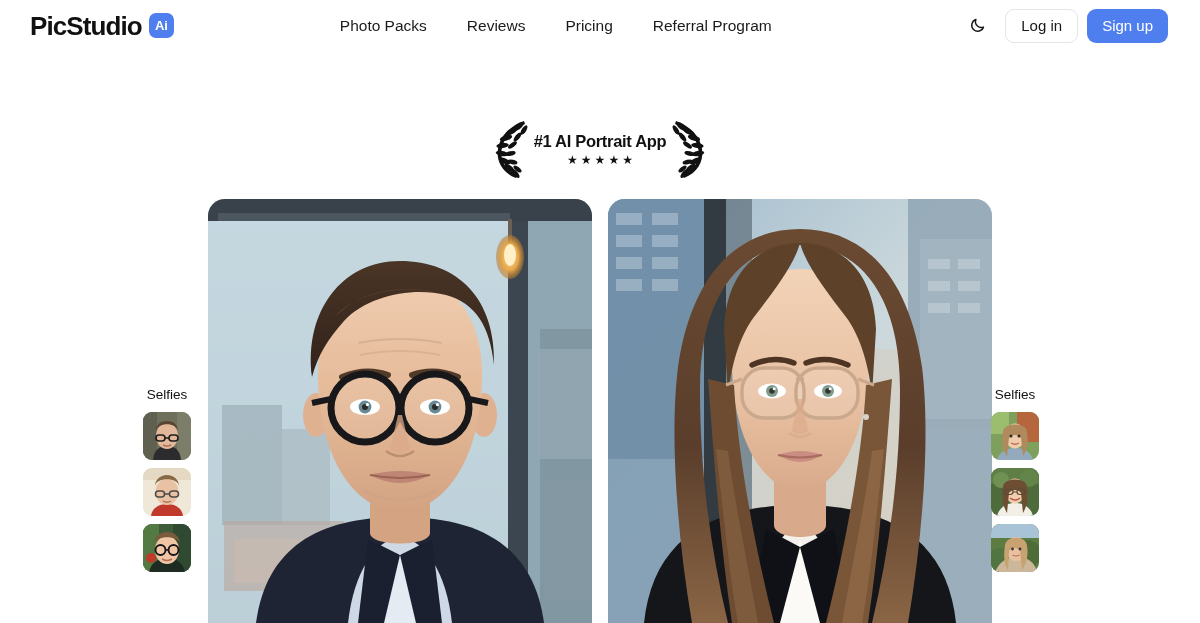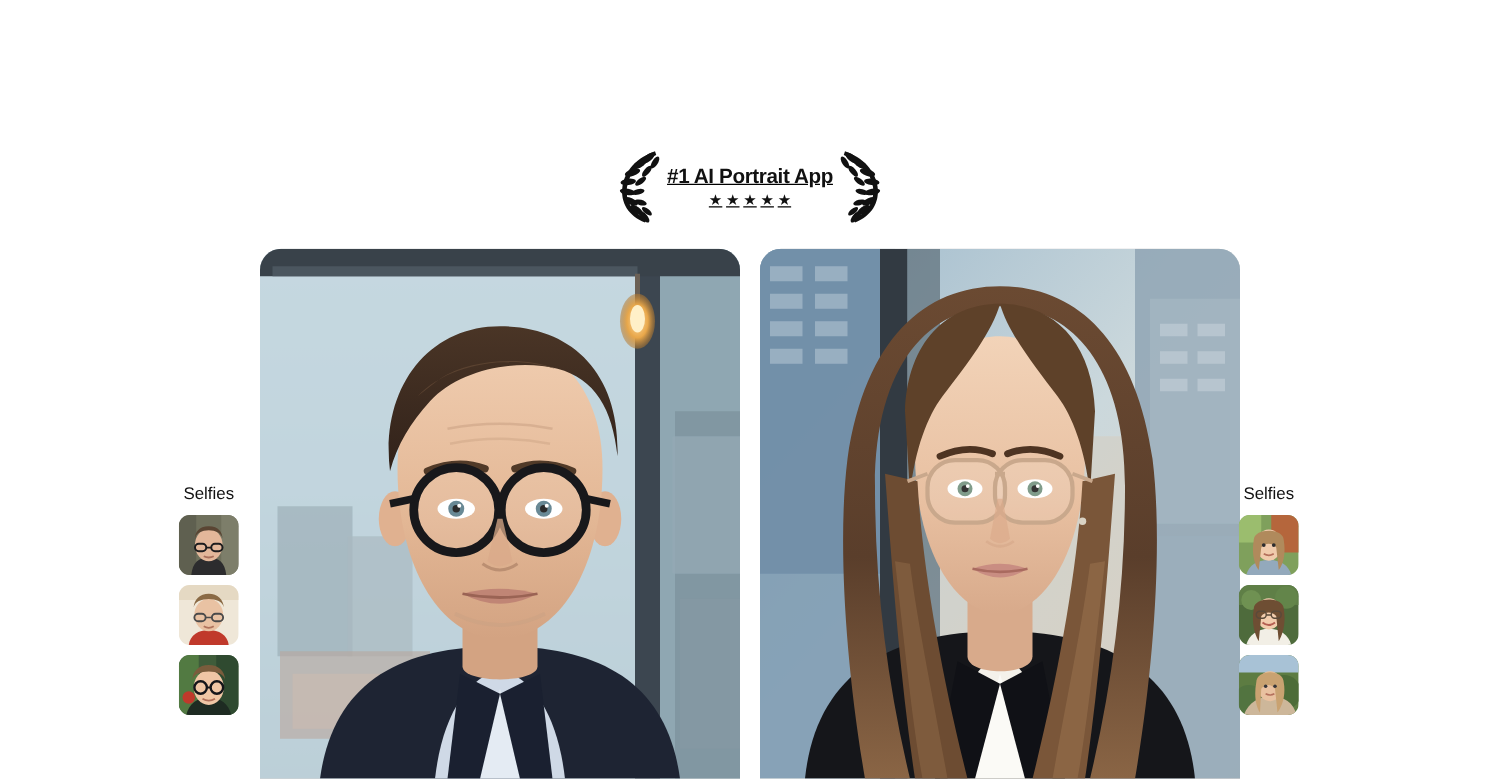--- a/index.html
+++ b/index.html
@@ -54,21 +54,21 @@
   .btn-signup {
     height:34px; display:flex; align-items:center; padding:0 15px;
     border-radius:9px; background:#4F7FEF; border:none;
     font-size:15px; color:#ffffff; cursor:pointer;
     font-family:"Liberation Sans", sans-serif;
   }
 
   
   .badge-wrap {
     position:absolute; top:118px; left:0; width:1200px;
-    display:flex; justify-content:center; align-items:center;text-decoration:underline;
+    display:flex; justify-content:center; align-items:center;
   }
   .badge-inner { display:flex; align-items:center; gap:2px; }
   .badge-center {
     display:flex; flex-direction:column; align-items:center; gap:4px;
     padding:0 2px;
   }
   .badge-title {
     font-size:16.5px; font-weight:bold; color:#111;
     letter-spacing:-0.3px; line-height:1.1; white-space:nowrap;
   }
@@ -101,20 +101,44 @@
   }
   .portrait.left  { left:208px; }
   .portrait.right { left:608px; }
   .portrait svg { display:block; width:384px; height:424px; }
 </style>
 </head>
 <body>
 
 <div class="page">
 
+  <div class="header">
+
+    <div class="brand">
+      <span class="brand-name">PicStudio</span>
+      <span class="ai-badge">Ai</span>
+    </div>
+
+    <nav class="nav">
+      <div class="nav-item photo-packs">Photo Packs</div>
+      <div class="nav-item reviews">Reviews</div>
+      <div class="nav-item pricing">Pricing</div>
+      <div class="nav-item referral">Referral Program</div>
+    </nav>
+
+    <div class="header-right">
+      <div class="moon-btn">
+        <svg width="17" height="17" viewBox="0 0 24 24" fill="none">
+          <path d="M20.5 14.2A8.2 8.2 0 0 1 9.8 3.5 8.5 8.5 0 1 0 20.5 14.2z" stroke="#18181b" stroke-width="2" stroke-linecap="round" stroke-linejoin="round"></path>
+        </svg>
+      </div>
+      <div class="btn-login">Log in</div>
+      <div class="btn-signup">Sign up</div>
+    </div>
+  </div>
 
   <div class="badge-wrap">
     <div class="badge-inner">
       <svg width="36" height="62" viewBox="0 0 36 62">
         <g fill="#111">
           <path d="M30 3 C16 8, 6 18, 4 31 C2 44, 9 55, 22 60 L23.6 57 C12 52.5, 6 43, 7.6 31.6 C9.4 20, 18 10.6, 31 6 Z"></path>
           <ellipse cx="24.5" cy="8.5" rx="6.4" ry="2.7" transform="rotate(-38 24.5 8.5)"></ellipse>
           <ellipse cx="17.5" cy="13.5" rx="6.4" ry="2.7" transform="rotate(-30 17.5 13.5)"></ellipse>
           <ellipse cx="12" cy="20" rx="6.4" ry="2.7" transform="rotate(-18 12 20)"></ellipse>
           <ellipse cx="8.6" cy="27.5" rx="6.2" ry="2.6" transform="rotate(-6 8.6 27.5)"></ellipse>

